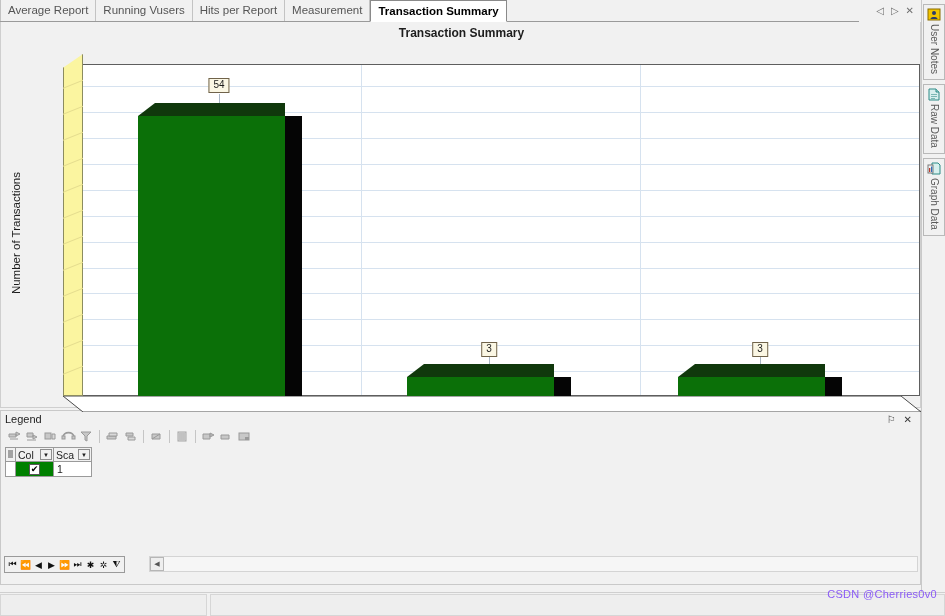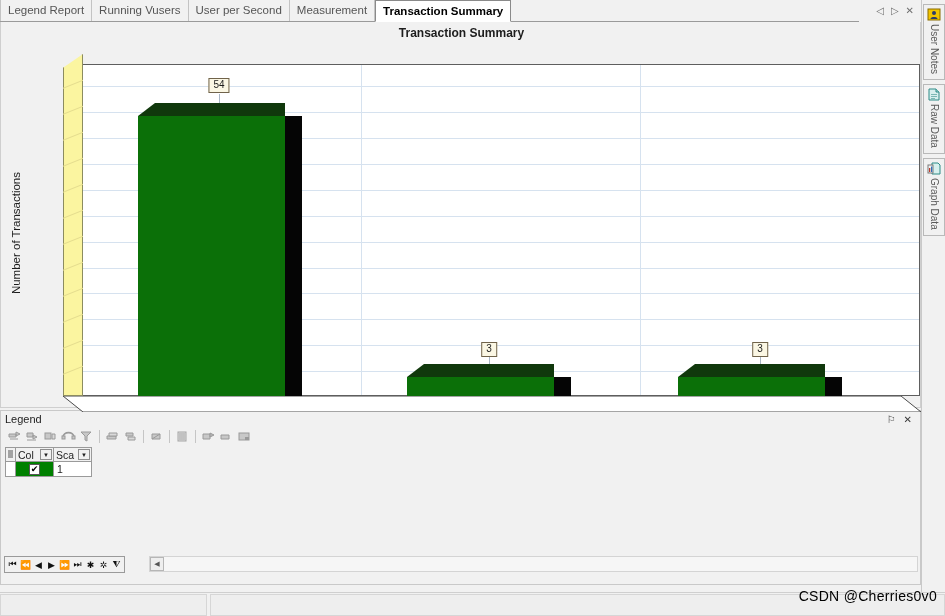--- a/index.html
+++ b/index.html
@@ -250,34 +250,34 @@
     display: flex; align-items: stretch;
   }
   .spane {
     height: 22px; margin-top: 1px;
     background: #eeeeee; border: 1px solid #d6d6d6;
   }
   #spane1 { width: 207px; }
   #spane2 { flex: 1; margin-left: 3px; }
   #watermark {
     position: absolute; right: 8px; top: 588px;
-    font-size: 14px; color: #000000;
+    font-size: 11px; color: #8b5cf6;
     letter-spacing: 0.3px;
     text-align: right;
   }
 </style>
 </head>
 <body>
 
 <div id="root">
 
   <div id="tabbar">
-    <div class="tab">Legend Report</div>
+    <div class="tab">Average Report</div>
     <div class="tab">Running Vusers</div>
-    <div class="tab">User per Second</div>
+    <div class="tab">Hits per Report</div>
     <div class="tab">Measurement</div>
     <div class="tab active">Transaction Summary</div>
   </div>
   <div id="tabnav">
     <span class="navglyph">◁</span>
     <span class="navglyph">▷</span>
     <span class="navglyph">✕</span>
   </div>
 
   <div id="rstrip">

